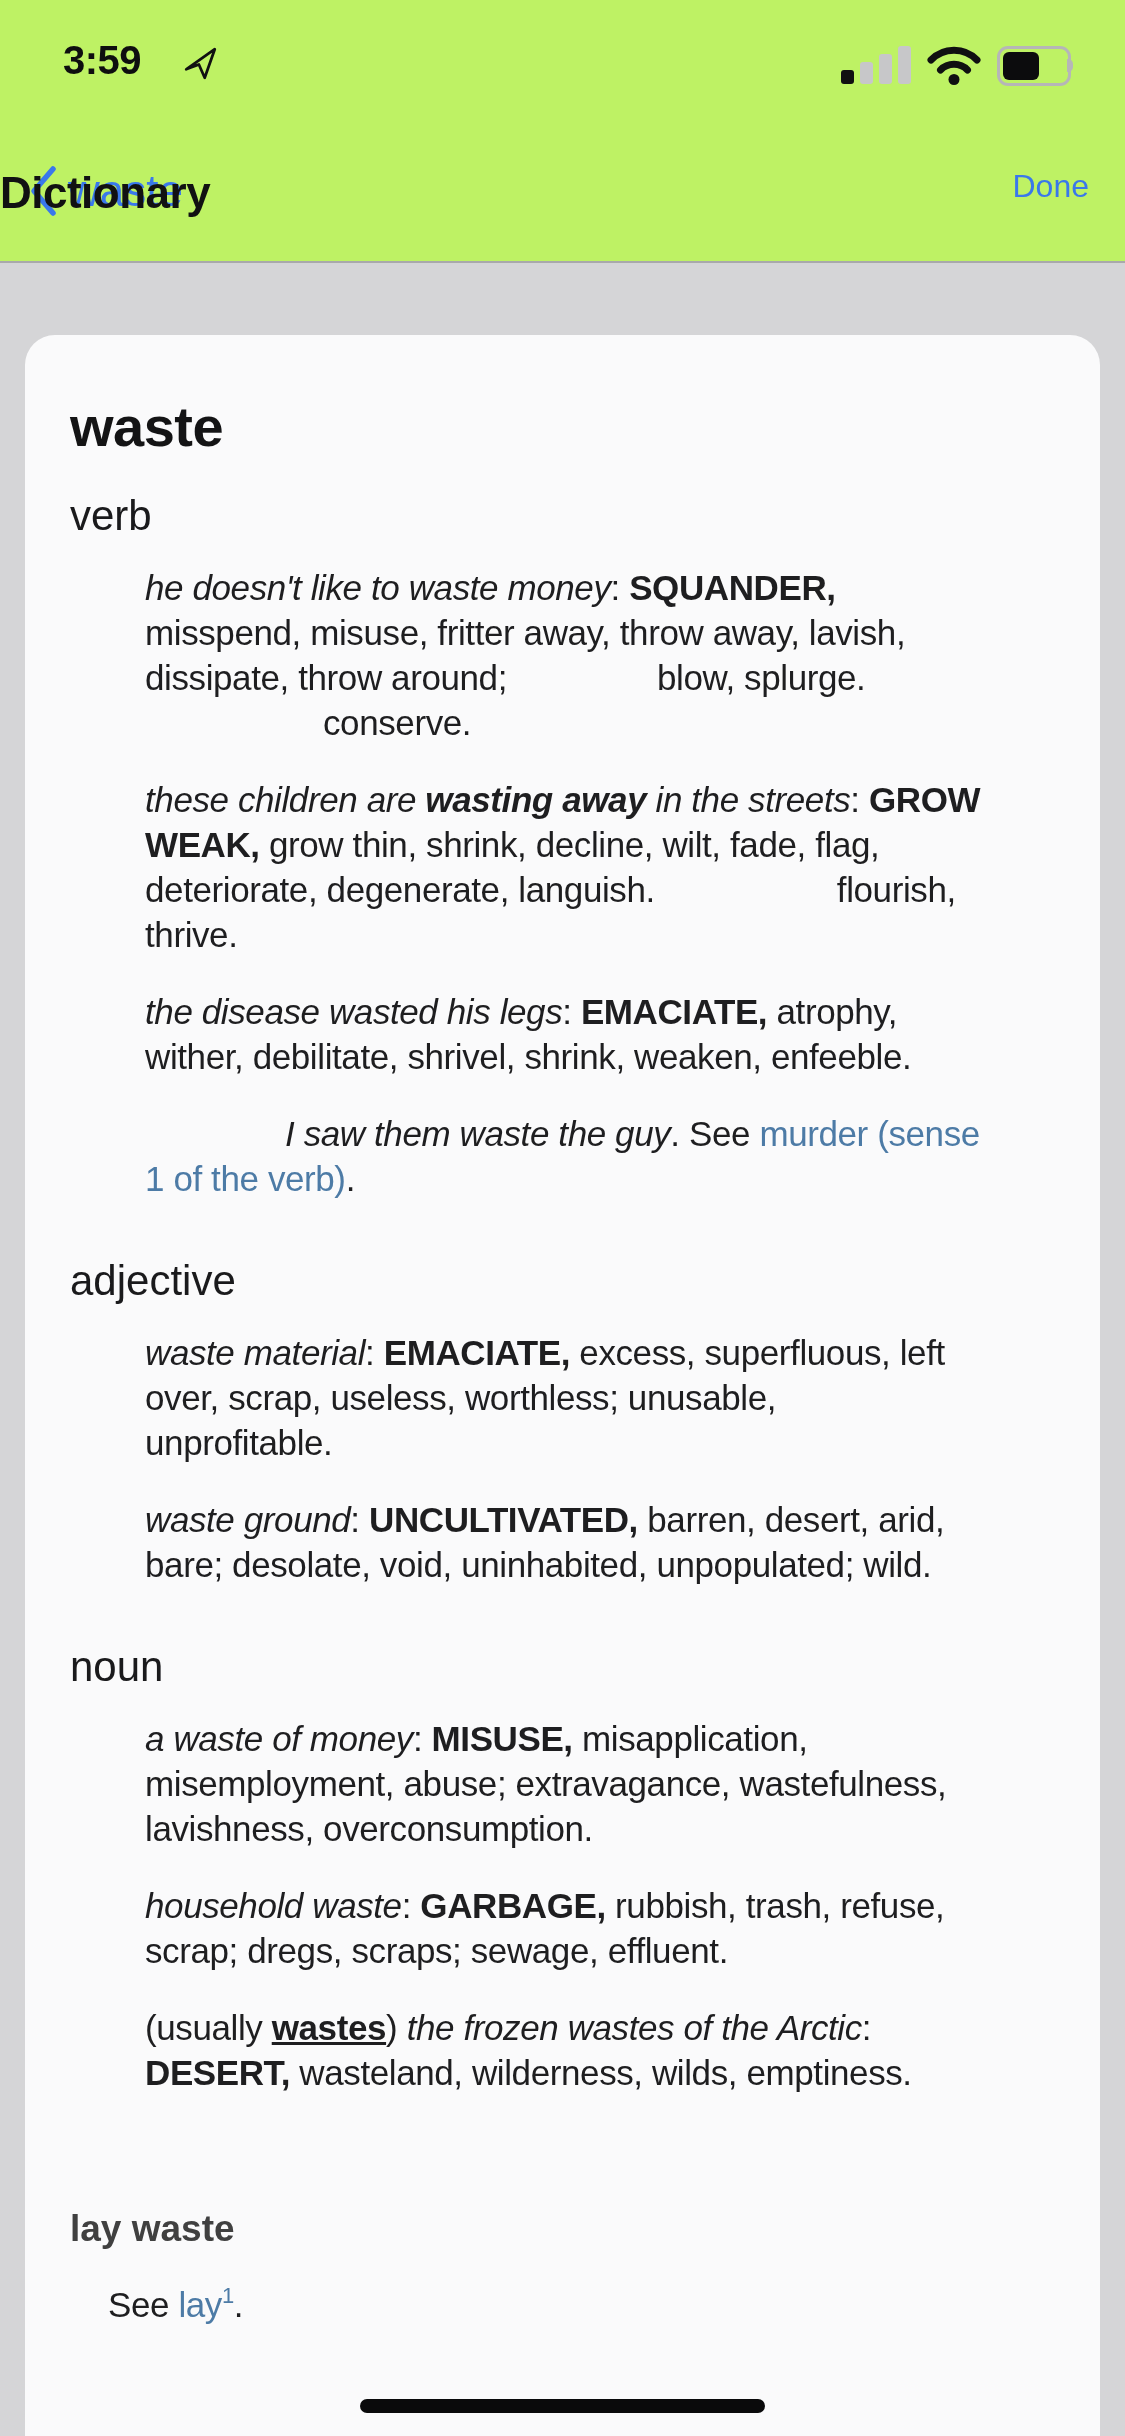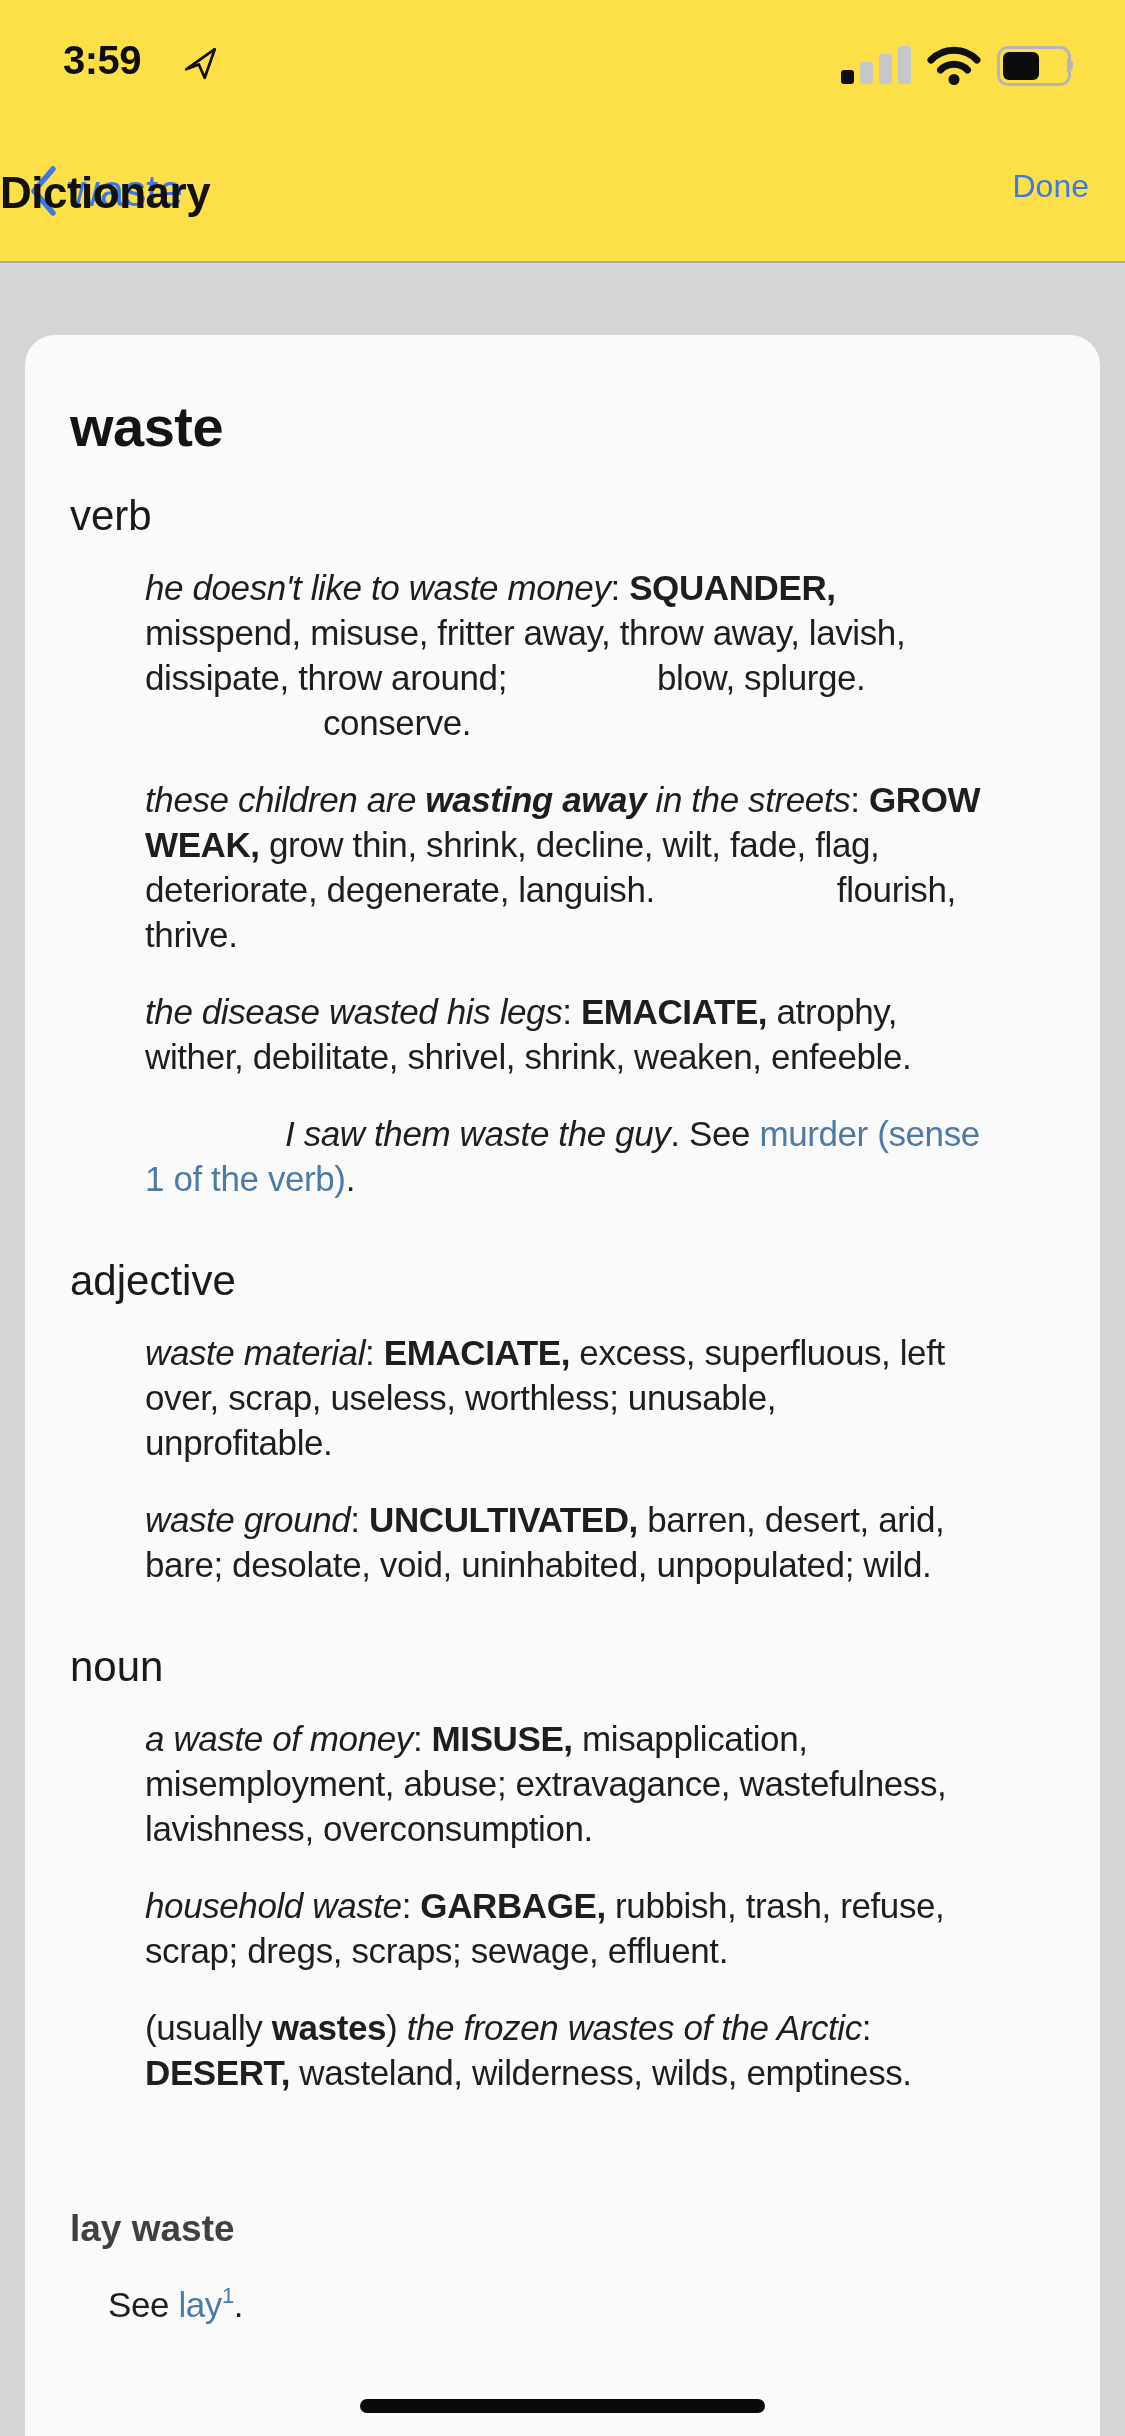--- a/index.html
+++ b/index.html
@@ -5,21 +5,21 @@
   html,body{margin:0;padding:0;}
   body{
     width:1125px;height:2436px;position:relative;overflow:hidden;
     background:#d5d5d7;
     font-family:"Liberation Sans",sans-serif;
     -webkit-font-smoothing:antialiased;
   }
   
   .top-chrome{
     position:absolute;top:0;left:0;width:1125px;height:263px;
-    background:#fde047;
+    background:#bef264;
     border-bottom:2px solid #a9a9ab;
     box-sizing:border-box;
   }
   .status-bar{
     position:absolute;top:30px;left:0;width:1125px;height:70px;
   }
   .status-time{
     position:absolute;left:63px;top:8px;
     font-size:40px;font-weight:700;color:#0e0e0f;letter-spacing:-0.5px;
   }
@@ -81,21 +81,21 @@
   .pos-heading.later{margin-top:55px;}
   .sense{margin:0 0 32px 75px;}
   .sense-line{
     white-space:nowrap;font-size:35px;line-height:45px;
     letter-spacing:-0.4px;color:#1e1e20;
   }
   .seg-plain{}
   .seg-ex{font-style:italic;}
   .seg-exb{font-style:italic;font-weight:700;}
   .seg-caps{font-weight:700;}
-  .seg-b{font-weight:700;}
+  .seg-b{font-weight:700;text-decoration:underline;}
   .seg-link{color:#4d7ba6;cursor:pointer;}
   .seg-sup{color:#4d7ba6;cursor:pointer;font-size:22px;vertical-align:14px;}
   .gap{display:inline-block;height:1px;}
   .phrase-block{margin-top:110px;}
   .phrase-label{
     font-size:37px;font-weight:700;line-height:48px;margin:0 0 20px 0;color:#404040;
   }
   .phrase-def{margin-left:38px;}
   
   .home-indicator{

